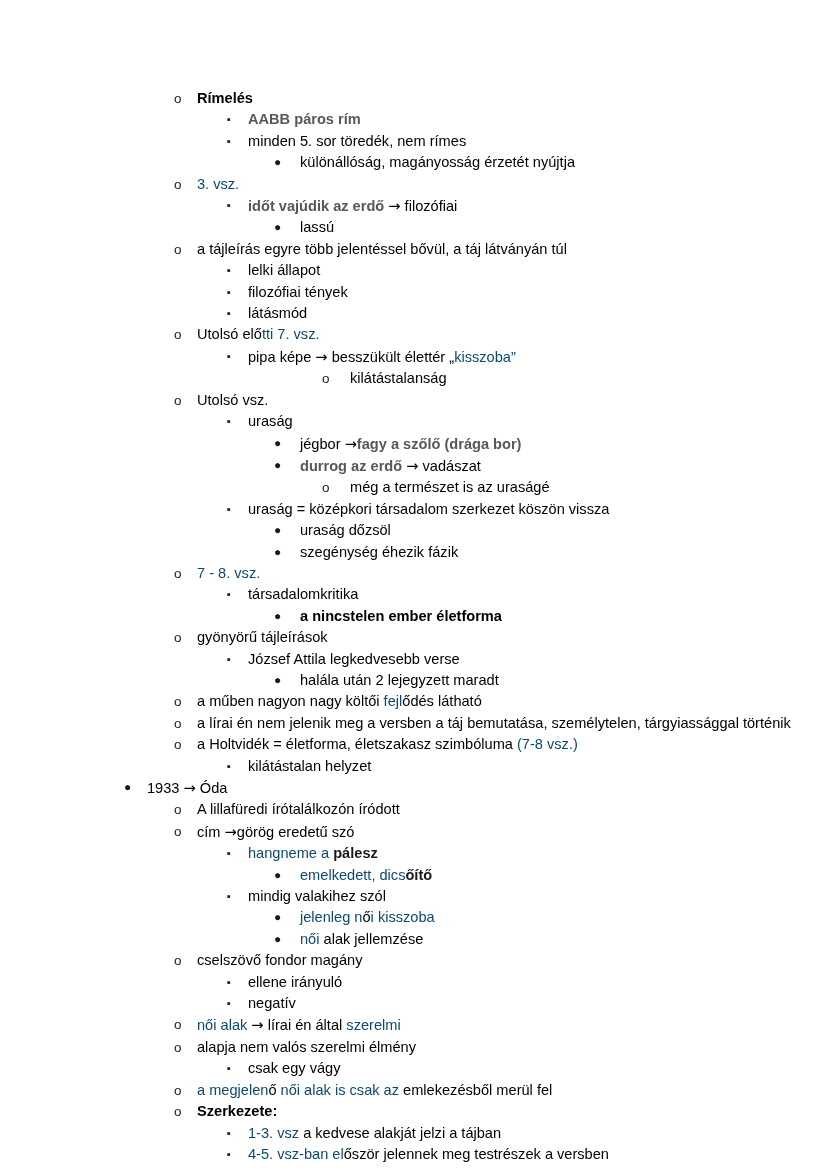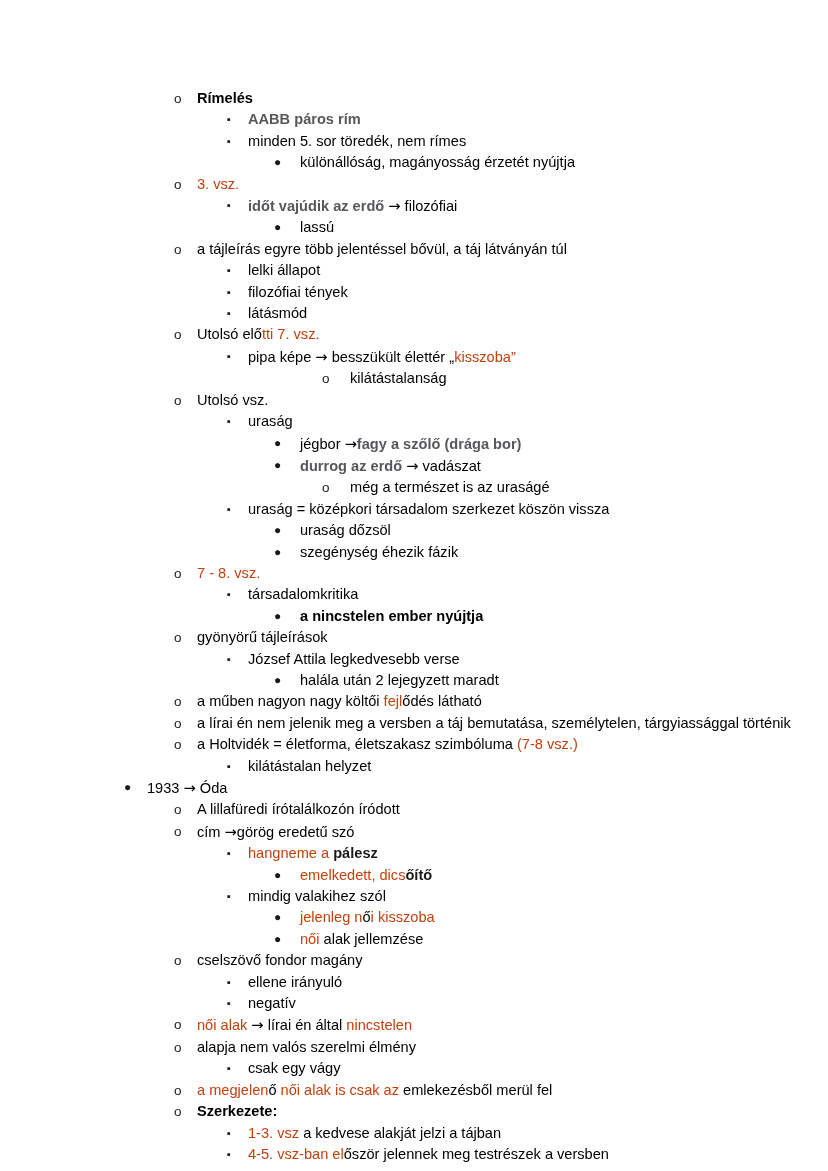--- a/index.html
+++ b/index.html
@@ -62,21 +62,21 @@
   .l4 > .bullet { left: 274px; font-size: 12px; }
   
   .l5 { padding-left: 350px; }
   .l5 > .bullet { left: 322px; font-size: 13.5px; }
 
   
   .row .txt { text-indent: 0; }
 
   
   .k  { color: #000000; }            
-  .g  { color: #c2410c; }            
+  .g  { color: #0c4a6e; }            
   .mg { color: #56585c; font-weight: bold; }            
   .b  { font-weight: bold; color: #000000; }
   .sb { font-weight: bold; color: #1a1a1a; margin-top: 33px; }
 
   .arrow { font-family: "DejaVu Sans", sans-serif; }
 </style>
 </head>
 <body>
 
 <div id="page">
@@ -172,21 +172,21 @@
       <div class="row l2">
         <span class="bullet">o</span>
         <span class="txt"><span class="g">7 - 8. vsz.</span></span>
       </div>
       <div class="row l3">
         <span class="bullet">▪</span>
         <span class="txt"><span class="k">társadalomkritika</span></span>
       </div>
       <div class="row l4">
         <span class="bullet">●</span>
-        <span class="txt"><span class="b">a nincstelen ember nyújtja</span></span>
+        <span class="txt"><span class="b">a nincstelen ember életforma</span></span>
       </div>
       <div class="row l2">
         <span class="bullet">o</span>
         <span class="txt"><span class="k">gyönyörű tájleírások</span></span>
       </div>
       <div class="row l3">
         <span class="bullet">▪</span>
         <span class="txt"><span class="k">József Attila legkedvesebb verse</span></span>
       </div>
       <div class="row l4">
@@ -248,21 +248,21 @@
       <div class="row l3">
         <span class="bullet">▪</span>
         <span class="txt"><span class="k">ellene irányuló</span></span>
       </div>
       <div class="row l3">
         <span class="bullet">▪</span>
         <span class="txt"><span class="k">negatív</span></span>
       </div>
       <div class="row l2">
         <span class="bullet">o</span>
-        <span class="txt"><span class="g">női alak </span><span class="k arrow">→</span><span class="k"> lírai én által </span><span class="g">nincstelen</span></span>
+        <span class="txt"><span class="g">női alak </span><span class="k arrow">→</span><span class="k"> lírai én által </span><span class="g">szerelmi</span></span>
       </div>
       <div class="row l2">
         <span class="bullet">o</span>
         <span class="txt"><span class="k">alapja nem valós szerelmi élmény</span></span>
       </div>
       <div class="row l3">
         <span class="bullet">▪</span>
         <span class="txt"><span class="k">csak egy vágy</span></span>
       </div>
       <div class="row l2">

